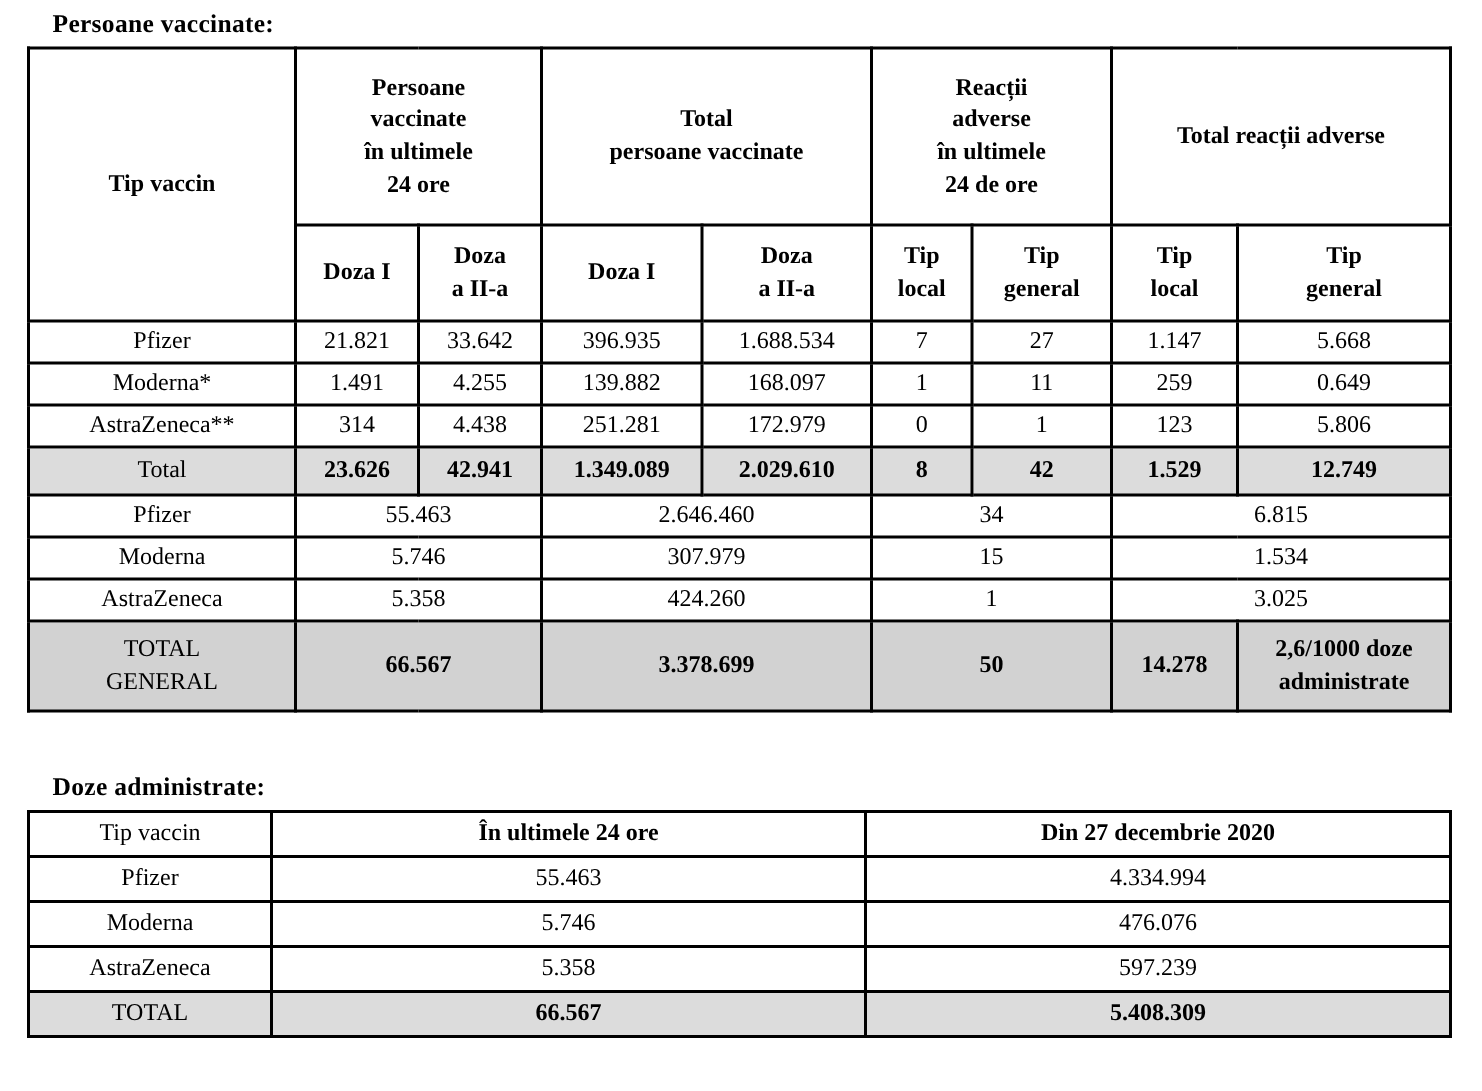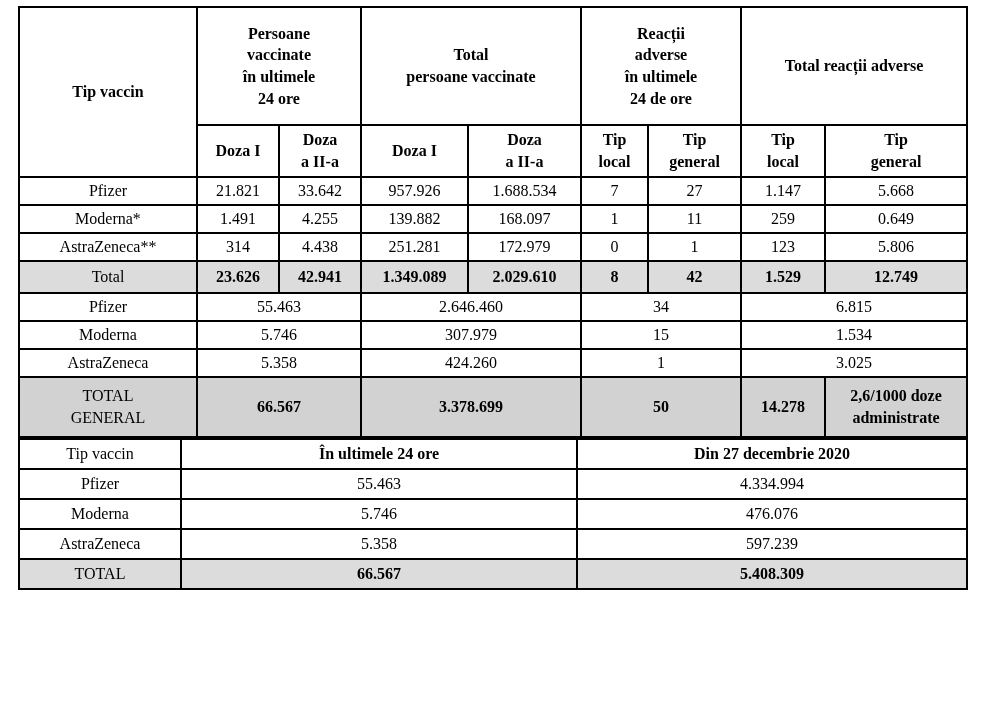--- a/index.html
+++ b/index.html
@@ -58,31 +58,32 @@
     font-weight: bold;
     margin-left: 19px;
   }
   tr.shaded-dark td {
     background: #d2d2d2;
   }
   tr.shaded-dark td.num {
     font-weight: bold;
   }
   tr.grouphead-row { height: 118px; }
-  tr.subhead-row  { height: 52px; }
+  tr.subhead-row  { height: 64px; }
   tr.data-row     { height: 28px; }
   tr.total-row1   { height: 32px; }
   tr.totgen-row   { height: 60px; }
   tr.t2-row       { height: 30px; }
 </style>
 </head>
 <body>
 
 <div class="page">
 
+  <div class="doc-heading">Persoane vaccinate:</div>
 
   <table class="doc-table">
     <colgroup>
       <col style="width:178px">
         <col style="width:82px">
         <col style="width:82px">
       <col style="width:107px">
         <col style="width:113px">
         <col style="width:67px">
       <col style="width:93px">
@@ -118,21 +119,21 @@
         <td class="hdr">Tip
 local</td>
         <td class="hdr">Tip
 general</td>
       </tr>
 
       <tr class="data-row">
         <td class="rowlabel">Pfizer</td>
         <td class="num">21.821</td>
         <td class="num">33.642</td>
-        <td class="num">957.926</td>
+        <td class="num">396.935</td>
         <td class="num">1.688.534</td>
         <td class="num">7</td>
         <td class="num">27</td>
         <td class="num">1.147</td>
         <td class="num">5.668</td>
       </tr>
       <tr class="data-row">
         <td class="rowlabel">Moderna*</td>
         <td class="num">1.491</td>
         <td class="num">4.255</td>
@@ -193,20 +194,21 @@
         <td class="num" colspan="2">66.567</td>
         <td class="num" colspan="2">3.378.699</td>
         <td class="num" colspan="2">50</td>
         <td class="num">14.278</td>
         <td class="num">2,6/1000 doze
 administrate</td>
       </tr>
     </tbody>
   </table>
 
+  <div class="doc-heading second">Doze administrate:</div>
 
   <table class="doc-table">
     <colgroup>
       <col style="width:162px">
         <col style="width:396px">
         <col style="width:390px">
     </colgroup>
     <tbody>
       <tr class="t2-row">
         <td class="rowlabel">Tip vaccin</td>

